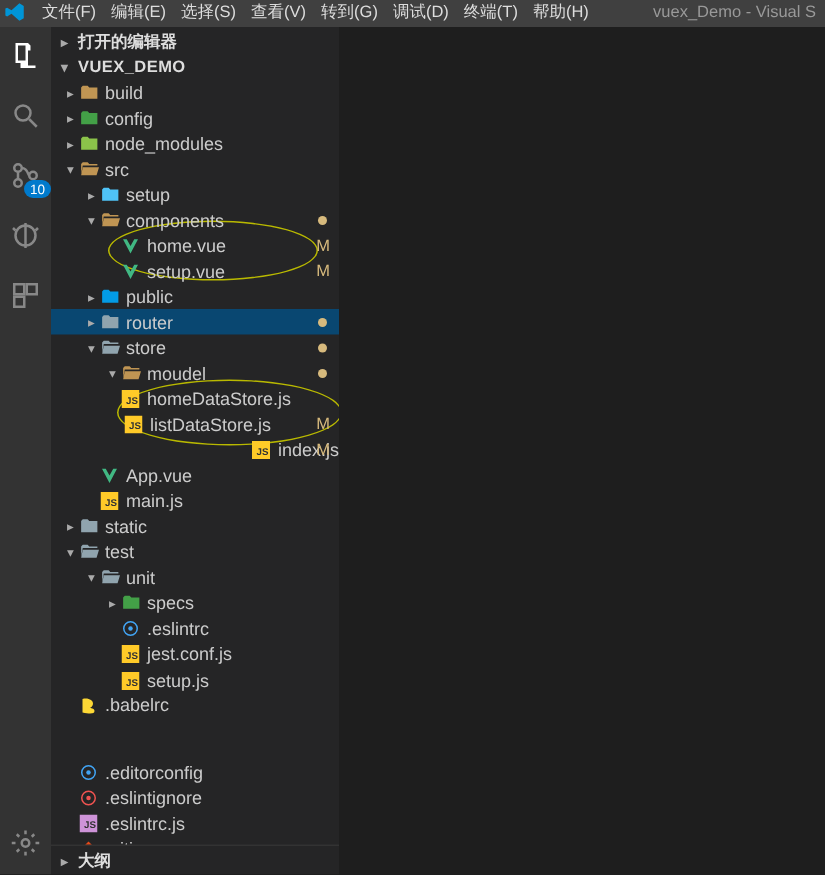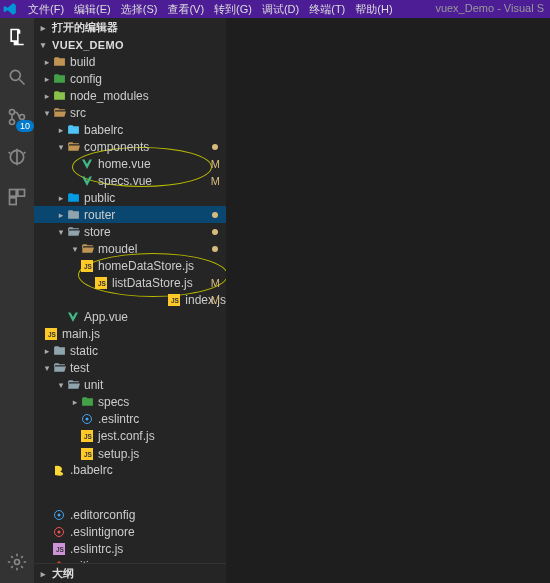--- a/index.html
+++ b/index.html
@@ -1,17 +1,17 @@
 <!DOCTYPE html>
 <html><head>
 <meta charset="utf-8">
 <style>
   * { margin: 0; padding: 0; box-sizing: border-box; font-family: "Segoe UI", Arial, sans-serif; }
   body { width: 550px; height: 583px; background: #1e1e1e; color: #ccc; overflow: hidden; font-size: 12px; }
-  .menubar { height: 18px; background: #4c1d95; display: flex; align-items: center; padding: 0 2px; gap: 10px; }
+  .menubar { height: 18px; background: #404040; display: flex; align-items: flex-start; padding: 0 2px; gap: 10px; }
   .vs-logo { width: 16px; height: 16px; display: flex; align-items: center; justify-content: center; color: #0095d7; font-weight: bold; font-size: 13px; }
   .menubar-item { color: #ddd; font-size: 11px; cursor: pointer; }
   .title-center { position: absolute; right: 6px; top: 2px; color: #999; font-size: 11px; }
   .shell { display: flex; height: calc(100% - 18px); }
   .activitybar { width: 34px; background: #333; display: flex; flex-direction: column; align-items: center; padding-top: 8px; gap: 18px; position: relative; }
   .activity-icon { width: 22px; height: 22px; color: #888; cursor: pointer; display: flex; align-items: center; justify-content: center; }
   .activity-icon.active { color: #fff; }
   .badge { position: absolute; left: 16px; top: 102px; background: #007acc; color: #fff; border-radius: 8px; font-size: 9px; padding: 1px 4px; }
   .activitybar .bottom { margin-top: auto; margin-bottom: 10px; }
   .sidebar { width: 192px; background: #252526; display: flex; flex-direction: column; position: relative; }
@@ -144,21 +144,21 @@
           </span>
           <span class="label">src</span>
         </div>
         <div class="row" style="padding-left: 22px;">
           <span class="twisty">▸</span>
           <span class="icon">
             <svg width="13" height="13" viewBox="0 0 24 24">
               <path fill="#4fc3f7" d="M2 6l2-2h6l2 2h10v14H2z"></path>
             </svg>
           </span>
-          <span class="label">babelrc</span>
+          <span class="label">setup</span>
         </div>
         <div class="row" style="padding-left: 22px;">
           <span class="twisty">▾</span>
           <span class="icon">
             <svg width="13" height="13" viewBox="0 0 24 24">
               <path fill="#c09553" d="M2 6l2-2h6l2 2h10v2H4l-2 10V6zm2 4h20l-3 10H2l2-10z"></path>
             </svg>
           </span>
           <span class="label">components</span>
           <span class="dot"></span>
@@ -173,21 +173,21 @@
           <span class="label">home.vue</span>
           <span class="status-m">M</span>
         </div>
         <div class="row" style="padding-left: 36px;">
           <span class="twisty"></span>
           <span class="icon">
             <svg width="12" height="12" viewBox="0 0 24 24">
               <path fill="#41b883" d="M2 3h5l5 9 5-9h5L12 22 2 3z"></path>
             </svg>
           </span>
-          <span class="label">specs.vue</span>
+          <span class="label">setup.vue</span>
           <span class="status-m">M</span>
         </div>
         <div class="row" style="padding-left: 22px;">
           <span class="twisty">▸</span>
           <span class="icon">
             <svg width="13" height="13" viewBox="0 0 24 24">
               <path fill="#039be5" d="M2 6l2-2h6l2 2h10v14H2z"></path>
             </svg>
           </span>
           <span class="label">public</span>
@@ -225,21 +225,21 @@
         <div class="row" style="padding-left: 36px;">
           <span class="twisty"></span>
           <span class="icon">
             <svg width="12" height="12" viewBox="0 0 24 24">
               <rect width="24" height="24" fill="#ffca28"></rect>
               <text x="6" y="18" font-size="13" fill="#333" font-weight="bold">JS</text>
             </svg>
           </span>
           <span class="label">homeDataStore.js</span>
         </div>
-        <div class="row" style="padding-left: 50px;">
+        <div class="row" style="padding-left: 38px;">
           <span class="twisty"></span>
           <span class="icon">
             <svg width="12" height="12" viewBox="0 0 24 24">
               <rect width="24" height="24" fill="#ffca28"></rect>
               <text x="6" y="18" font-size="13" fill="#333" font-weight="bold">JS</text>
             </svg>
           </span>
           <span class="label">listDataStore.js</span>
           <span class="status-m">M</span>
         </div>
@@ -256,21 +256,21 @@
         </div>
         <div class="row" style="padding-left: 22px;">
           <span class="twisty"></span>
           <span class="icon">
             <svg width="12" height="12" viewBox="0 0 24 24">
               <path fill="#41b883" d="M2 3h5l5 9 5-9h5L12 22 2 3z"></path>
             </svg>
           </span>
           <span class="label">App.vue</span>
         </div>
-        <div class="row" style="">
+        <div class="row" style="padding-left: 22px;">
           <span class="twisty"></span>
           <span class="icon">
             <svg width="12" height="12" viewBox="0 0 24 24">
               <rect width="24" height="24" fill="#ffca28"></rect>
               <text x="6" y="18" font-size="13" fill="#333" font-weight="bold">JS</text>
             </svg>
           </span>
           <span class="label">main.js</span>
         </div>
         <div class="row" style="padding-left: 8px;">

